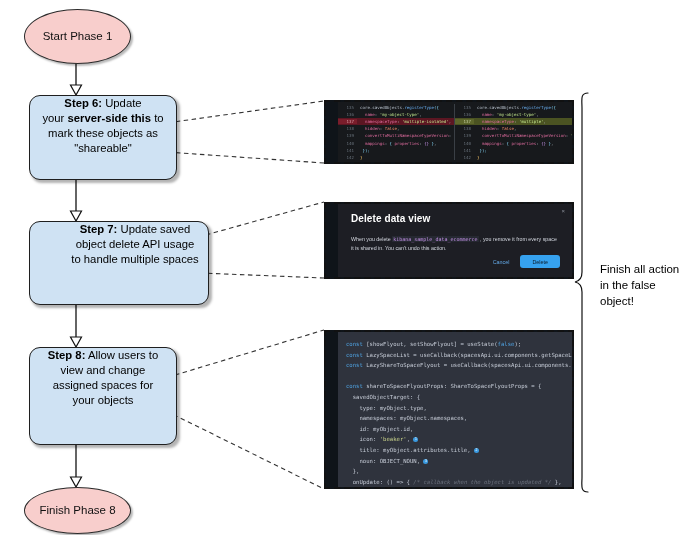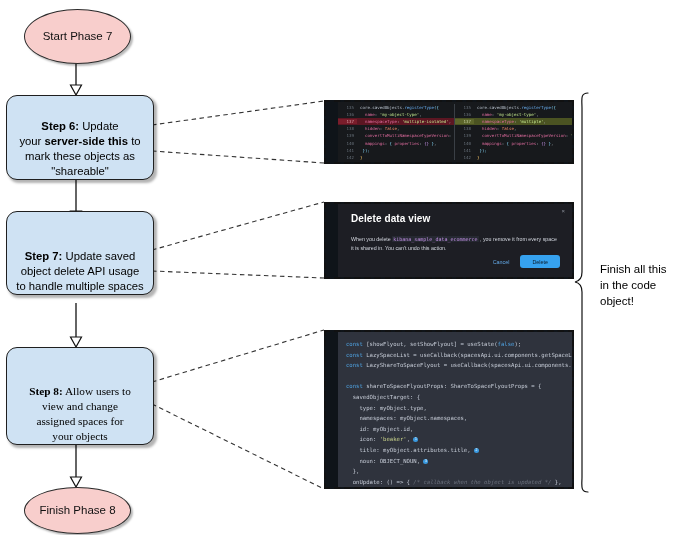--- a/index.html
+++ b/index.html
@@ -9,22 +9,23 @@
 
   
   .terminator{
     position:absolute;border:1.3px solid #2b2b2b;border-radius:50%;
     background:#f8cecc;display:flex;align-items:center;justify-content:center;
     font-size:11.5px;color:#111;box-shadow:2px 2px 2px rgba(0,0,0,.28);
     text-align:center;line-height:1.1;
   }
   .stepbox{
     position:absolute;border:1.3px solid #1f1f1f;border-radius:11px;
-    background:#cfe2f3;display:flex;align-items:flex-end;justify-content:center;
+    background:#cfe2f3;display:flex;align-items:flex-start;justify-content:center;
     box-shadow:2.5px 2.5px 2.5px rgba(0,0,0,.3);
+    margin-left:23px;
   }
   .stepbox .txt{
     text-align:center;font-size:11.3px;line-height:1.33;color:#000;padding:0 4px;
   }
   .stepbox b{font-weight:bold;}
 
   
   .shot{
     position:absolute;border:2.4px dashed #111;background:#0f1419;
     box-sizing:border-box;overflow:hidden;padding-left:12px;
@@ -104,40 +105,40 @@
 
       <line x1="152" y1="382" x2="324" y2="330"></line>
       <line x1="152" y1="404" x2="324" y2="489"></line>
     </g>
 
     <path d="M 588 93 C 580 93, 582 100, 582 108 L 582 272 C 582 278, 580 281, 575 282
              C 580 283, 582 286, 582 292 L 582 477 C 582 485, 580 492, 588 492" stroke="#111" stroke-width="1.2" fill="none" stroke-linecap="round"></path>
   </svg>
 
   <div class="terminator" style="left:24px;top:9px;width:105px;height:53px;">
-    <span>Start Phase 7</span>
+    <span>Start Phase 1</span>
   </div>
 
   <div class="terminator" style="left:24px;top:487px;width:105px;height:45px;">
     <span>Finish Phase 8</span>
   </div>
 
   <div class="stepbox" style="left:6px;top:95px;width:146px;height:83px;">
     <div class="txt">
       <b>Step 6:</b> Update<br>your <b>server-side this</b> to<br>mark these objects as<br>"shareable"
     </div>
   </div>
 
-  <div class="stepbox" style="left:6px;top:211px;width:146px;height:82px;">
+  <div class="stepbox" style="left:6px;top:221px;width:146px;height:82px;padding-left:32px;">
     <div class="txt">
       <b>Step 7:</b> Update saved<br>object delete API usage<br>to handle multiple spaces
     </div>
   </div>
 
-  <div class="stepbox" style="left:6px;top:347px;width:146px;height:96px;font-family:Liberation Serif, serif;">
+  <div class="stepbox" style="left:6px;top:347px;width:146px;height:96px;">
     <div class="txt">
       <b>Step 8:</b> Allow users to<br>view and change<br>assigned spaces for<br>your objects
     </div>
   </div>
 
   <div class="shot" style="left:324px;top:100px;width:250px;height:64px;">
     <div class="diff">
       <div class="diffpane left">
         <div class="dline">
             <span class="gut">135</span>
@@ -236,18 +237,18 @@
       <div class="cline">    title: myObject.attributes.title, <span class="badge">2</span></div>
       <div class="cline">    noun: OBJECT_NOUN, <span class="badge">3</span></div>
       <div class="cline">  },</div>
       <div class="cline">  onUpdate: () =&gt; { <span class="c-cmt">/* callback when the object is updated */</span> },</div>
       <div class="cline">  onClose: () =&gt; setShowFlyout(),</div>
 
     </div>
   </div>
 
   <div class="note" style="left:600px;top:262px;width:90px;">
-    <div>Finish all this</div>
-    <div>in the code</div>
+    <div>Finish all action</div>
+    <div>in the false</div>
     <div>object!</div>
   </div>
 
 </div>
 
 </body></html>

